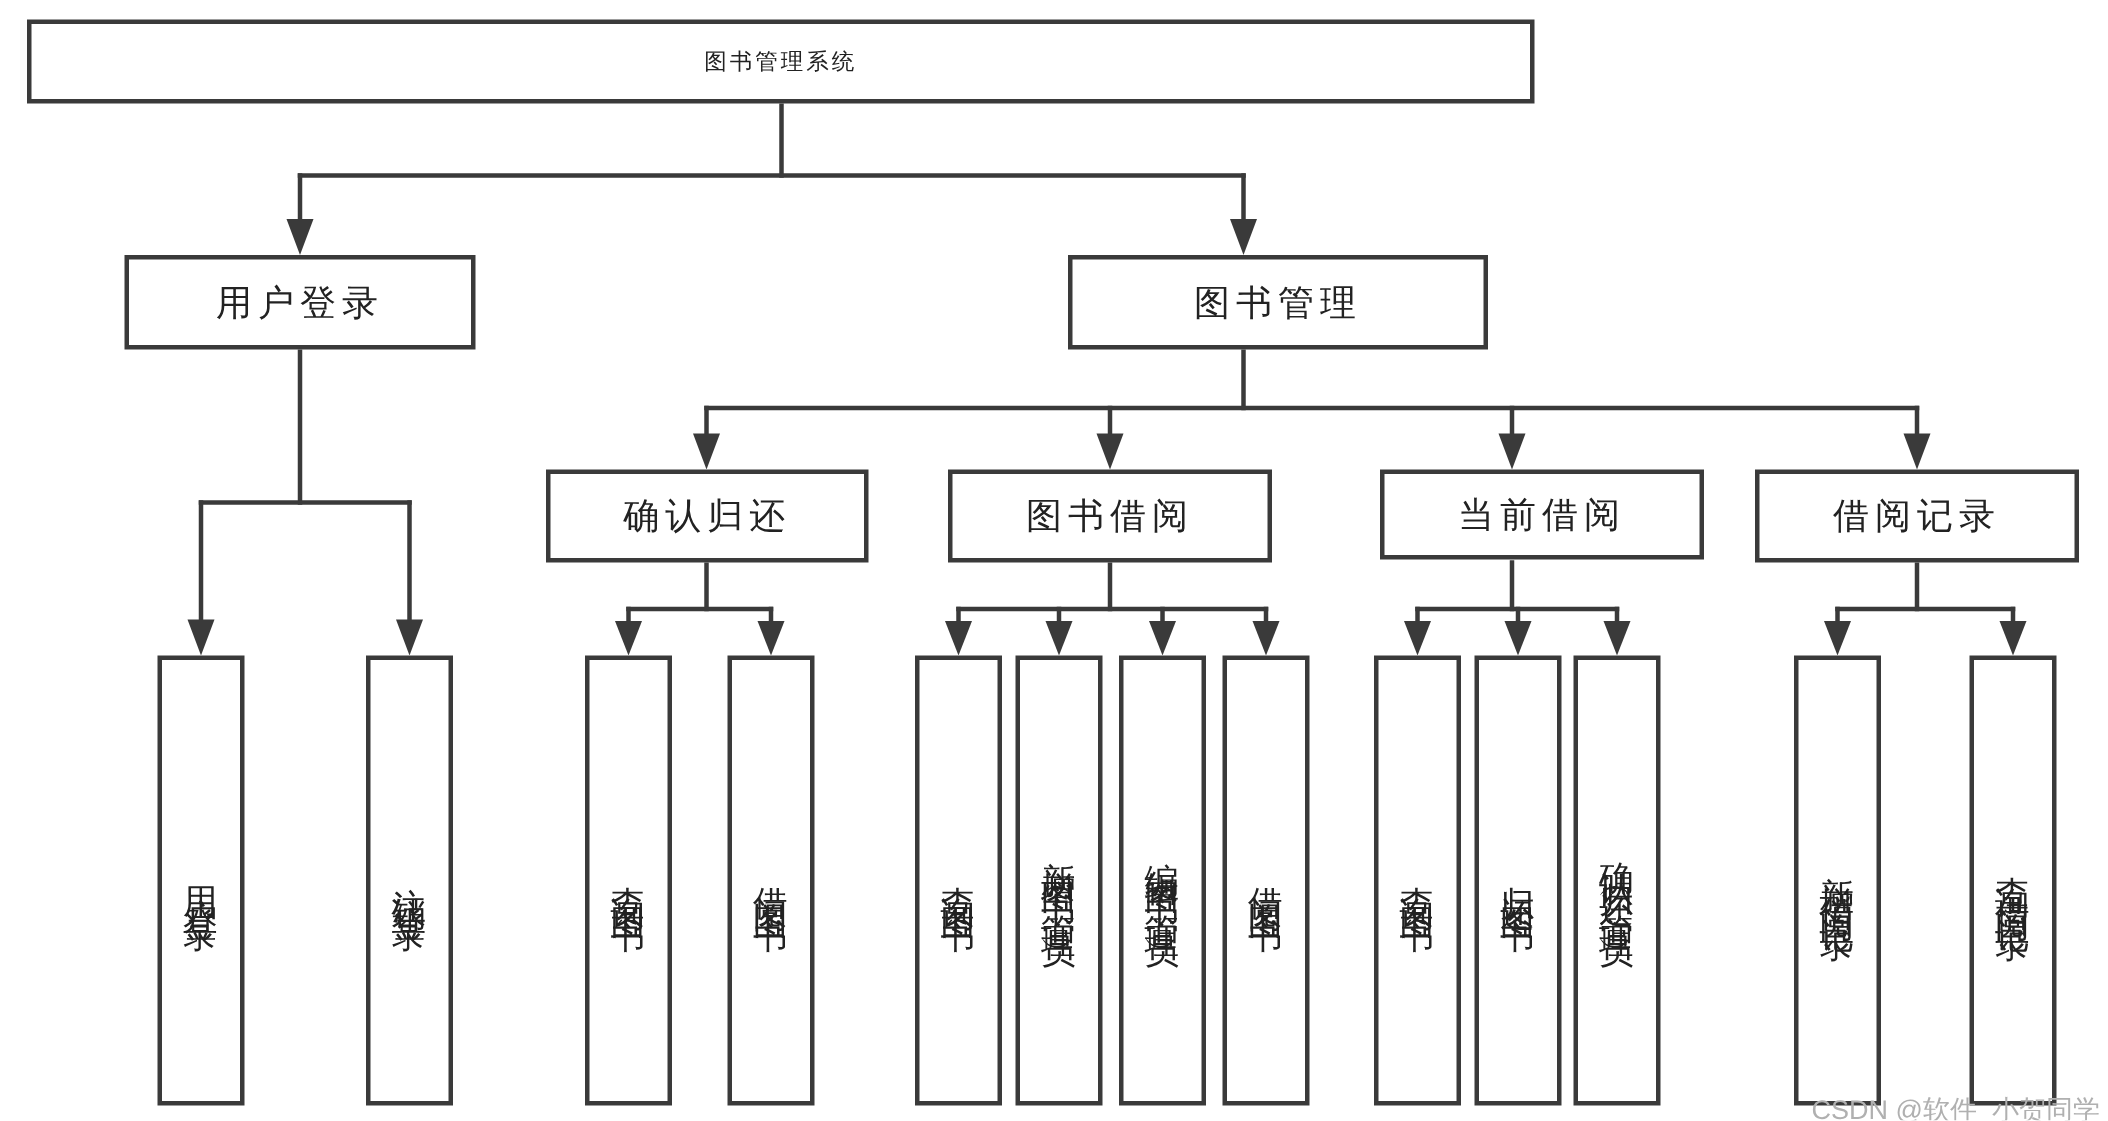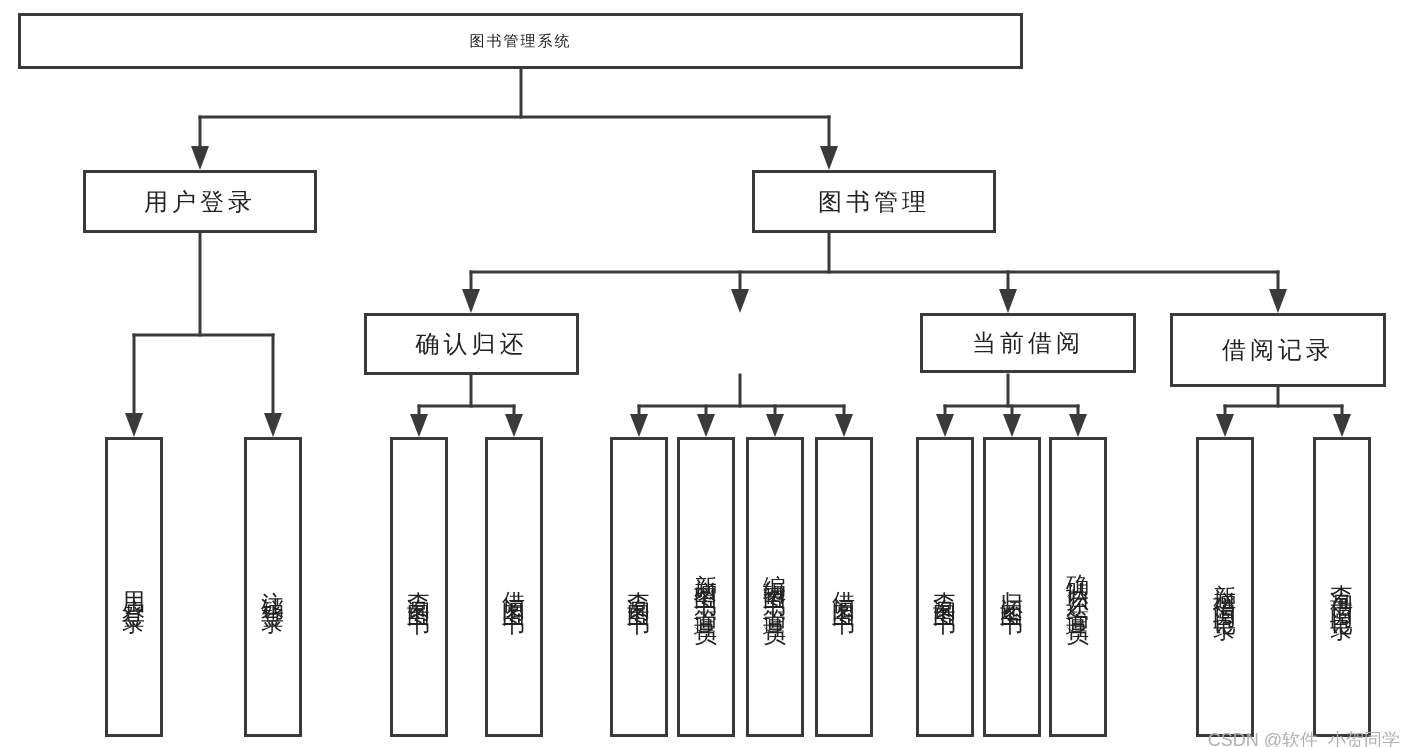--- a/index.html
+++ b/index.html
@@ -136,25 +136,26 @@
     <line class="wire" x1="1225" y1="406" x2="1342" y2="406"></line>
     <line class="wire" x1="1225" y1="406" x2="1225" y2="418"></line>
     <polygon class="head" points="1216,414 1234,414 1225,437"></polygon>
     <line class="wire" x1="1342" y1="406" x2="1342" y2="418"></line>
     <polygon class="head" points="1333,414 1351,414 1342,437"></polygon>
   </svg>
 
   <div class="box hbox title" style="left:18px;top:13px;width:1005px;height:56px">图书管理系统</div>
 
   <div class="box hbox" style="left:83px;top:170px;width:234px;height:63px">用户登录</div>
-  <div class="box hbox" style="left:752px;top:170px;width:244px;height:63px">图书管理</div>
+  <div class="box hbox" style="left:712px;top:170px;width:280px;height:63px">图书管理</div>
 
   <div class="box hbox" style="left:364px;top:313px;width:215px;height:62px">确认归还</div>
+  <div class="box hbox" style="left:632px;top:313px;width:216px;height:62px">图书借阅</div>
   <div class="box hbox" style="left:920px;top:313px;width:216px;height:60px">当前借阅</div>
-  <div class="box hbox" style="left:1170px;top:313px;width:216px;height:74px">借阅记录</div>
+  <div class="box hbox" style="left:1170px;top:313px;width:216px;height:62px">借阅记录</div>
 
   <div class="box vbox" style="left:105px">用户登录</div>
   <div class="box vbox" style="left:244px">注销登录</div>
 
   <div class="box vbox" style="left:390px">查询图书</div>
   <div class="box vbox" style="left:485px">借阅图书</div>
 
   <div class="box vbox" style="left:610px">查询图书</div>
   <div class="box vbox" style="left:677px">新增图书（管理员）</div>
   <div class="box vbox" style="left:746px">编辑图书（管理员）</div>

